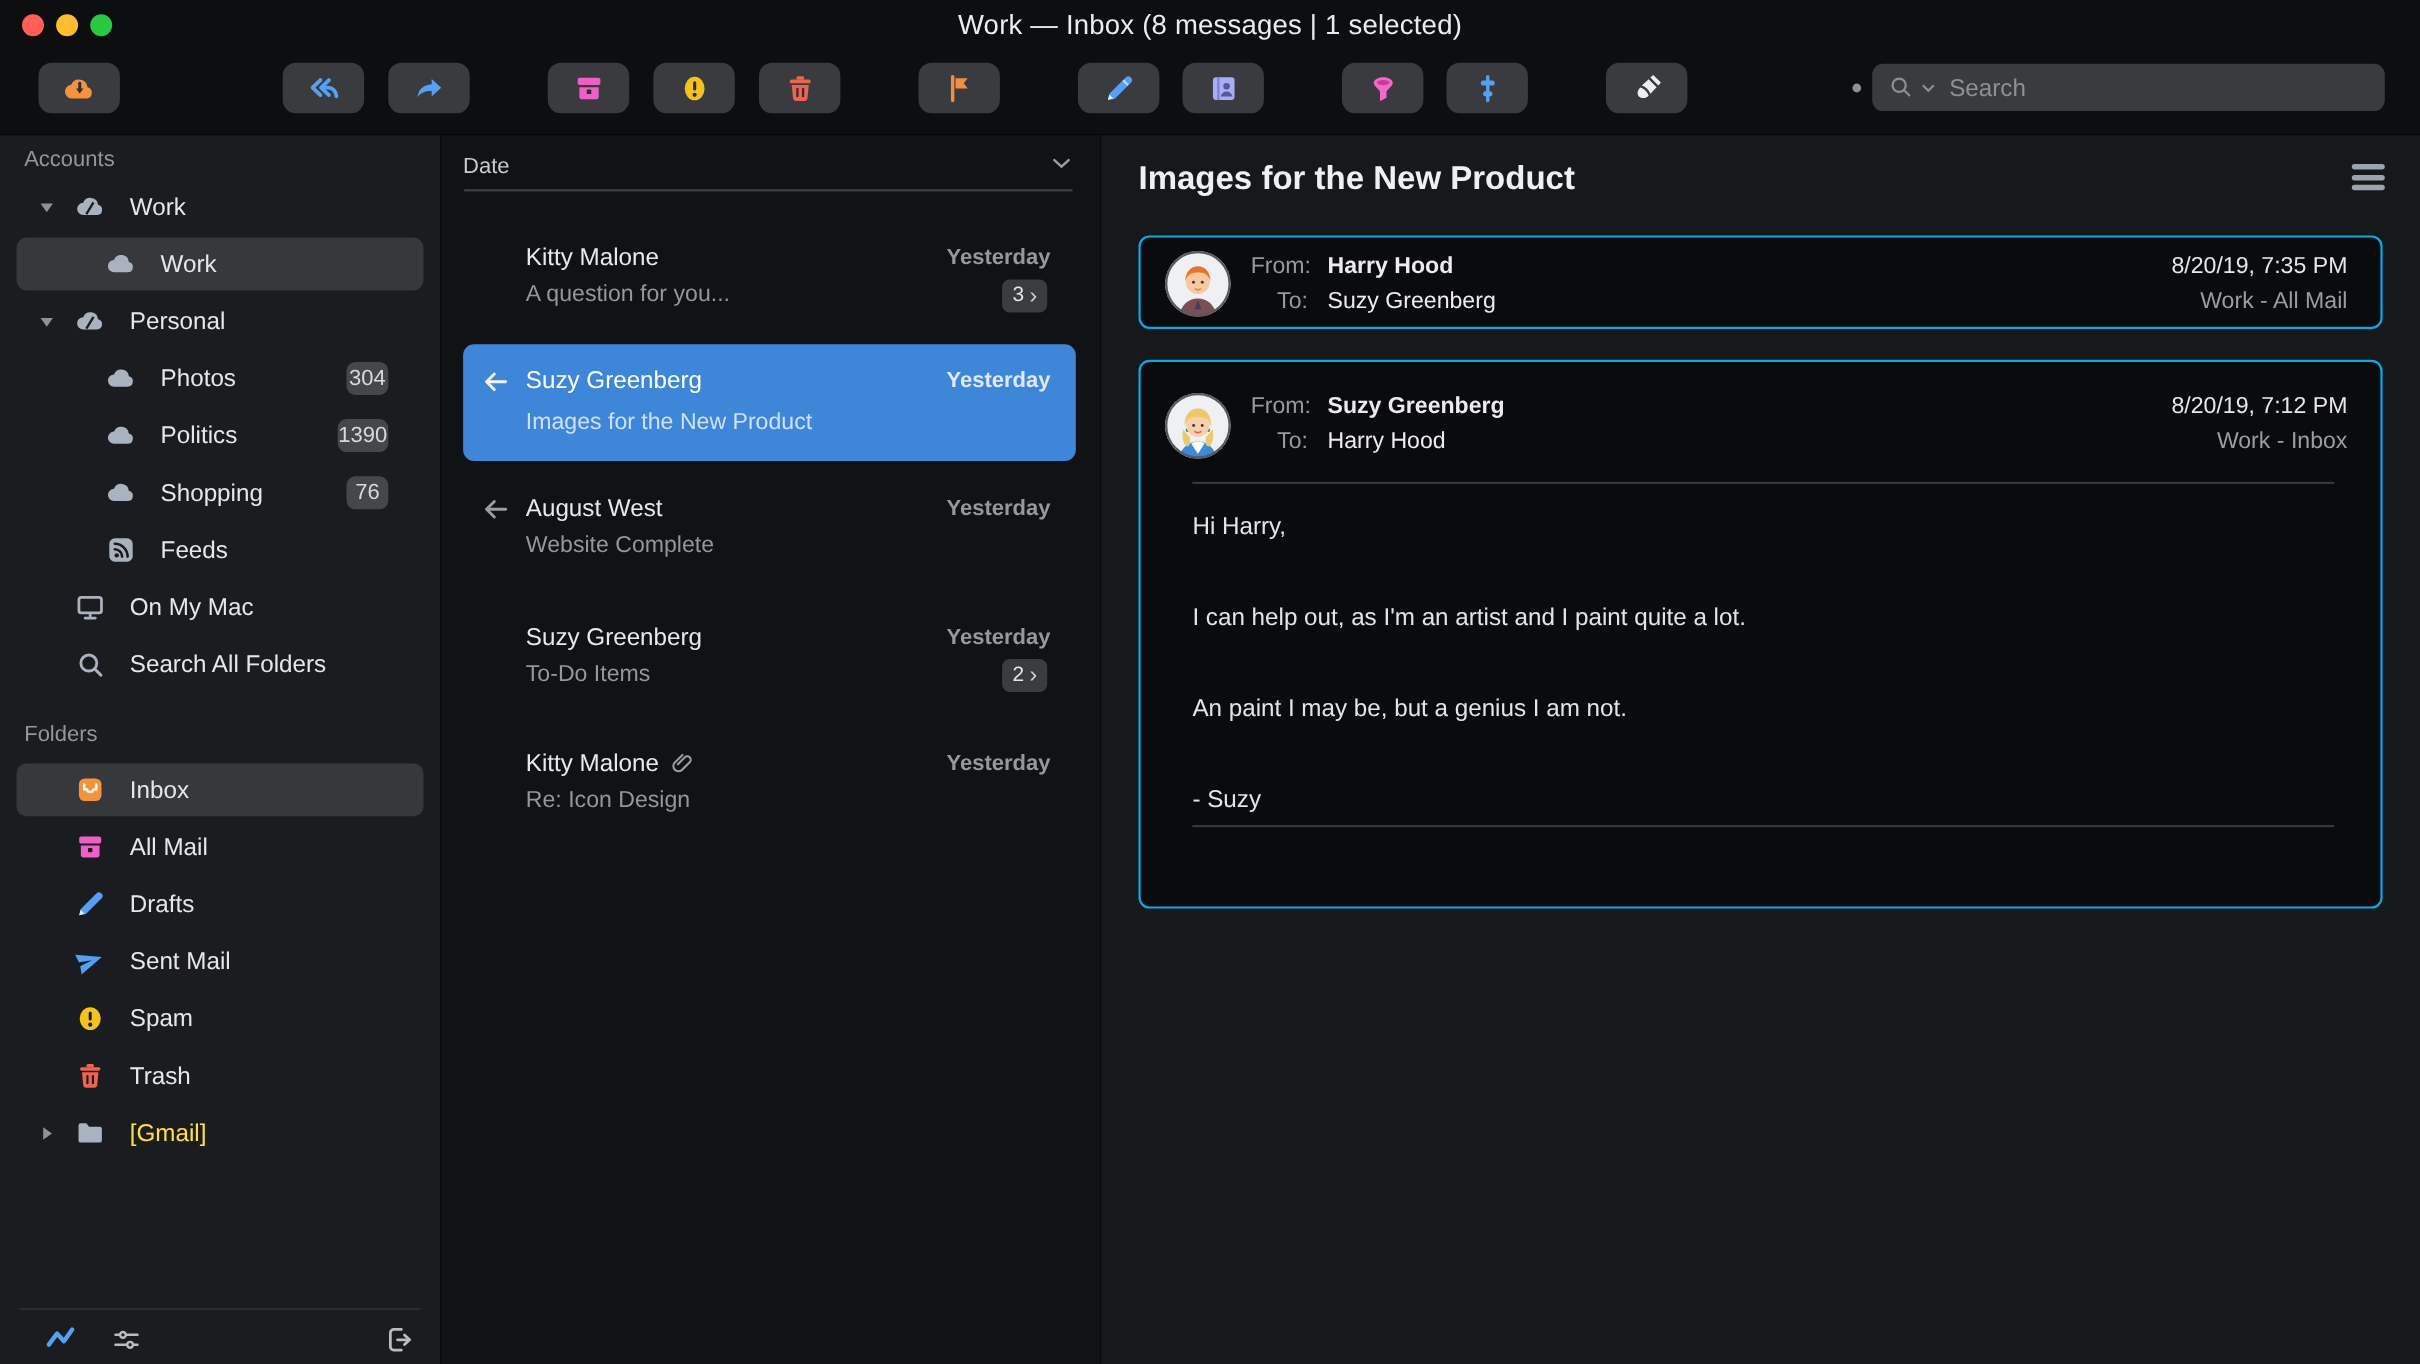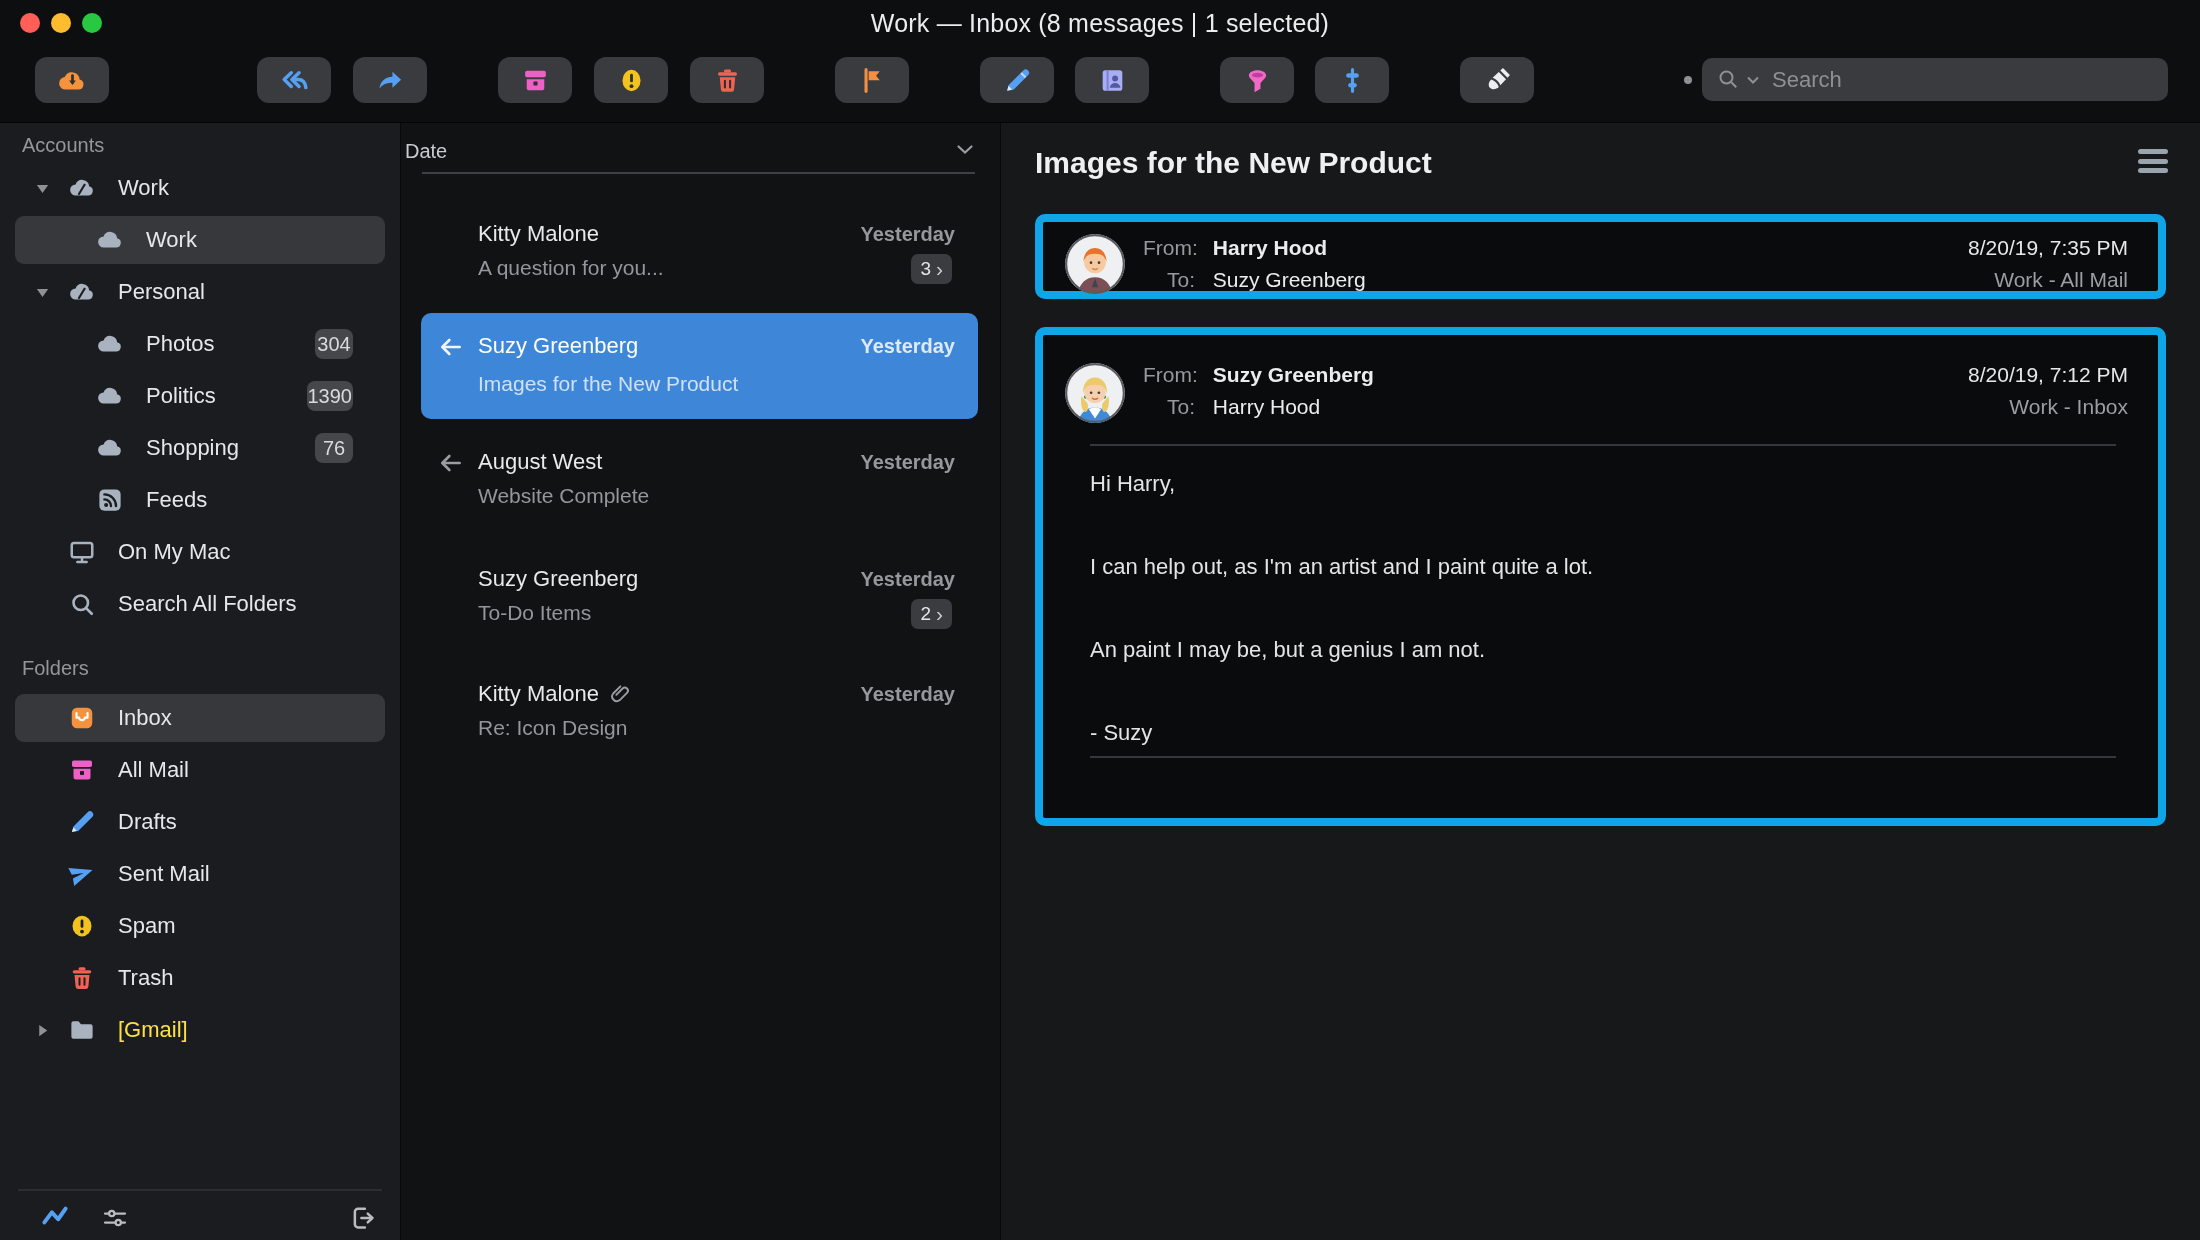--- a/index.html
+++ b/index.html
@@ -42,21 +42,21 @@
   .ind1 .sb-icon{margin-left:94px;}
   .sb-label{margin-left:20px;white-space:nowrap;}
   .sb-label.italic{color:#fde047;}
   .sb-badge{margin-left:auto;margin-right:47px;background:#46474a;border-radius:8px;height:30px;
             min-width:38px;padding:0 1px;display:flex;align-items:center;justify-content:center;
             font-size:20px;color:#d9dadc;box-sizing:border-box;}
   #sb-footer{position:absolute;left:18px;right:18px;top:1066px;border-top:2px solid #2c2d30;}
   #sb-footer .f-icons{position:relative;height:52px;}
   .f-ic{position:absolute;top:12px;width:30px;height:30px;}
   
-  #list-header{position:absolute;left:4px;right:26px;top:12px;height:32px;}
+  #list-header{position:absolute;left:20px;right:26px;top:12px;height:32px;}
   #sort-label{font-size:20px;color:#c9cbce;line-height:32px;}
   #sort-chevron{position:absolute;right:0;top:7px;}
   #list-sep{position:absolute;left:21px;right:25px;top:49px;border-top:2px solid #3f4144;}
   .mrow{position:absolute;left:0;right:0;height:96px;}
   .m-sender{position:absolute;left:77px;top:12px;height:34px;line-height:34px;font-size:22px;font-weight:400;color:#e8e9eb;white-space:nowrap;display:flex;align-items:center;gap:10px;}
   .m-date{position:absolute;right:45px;top:12px;height:34px;line-height:34px;font-size:20px;color:#96989c;font-weight:bold;}
   .m-subject{position:absolute;left:77px;top:46px;height:34px;line-height:34px;font-size:21px;color:#94969b;white-space:nowrap;}
   .m-badge{position:absolute;right:48px;top:49px;height:30px;border-radius:7px;background:#3b3c3f;
            padding:0 9px;display:flex;align-items:center;gap:5px;font-size:19px;color:#e4e5e7;}
   .m-badge .chev{font-size:21px;line-height:1;color:#cfd0d3;transform:translateY(-1px);}
@@ -65,21 +65,21 @@
   .mrow.selected::before{content:"";position:absolute;left:20px;right:22px;top:0;bottom:0;background:#3e87d8;border-radius:10px;}
   .mrow.selected > *{z-index:1;}
   .mrow.selected .m-sender{top:16px;color:#ffffff;}
   .mrow.selected .m-date{top:16px;color:#dfe9f8;}
   .mrow.selected .m-subject{top:54px;color:#cfe0f7;}
   .mrow.selected .m-arrow{top:21px;color:#f2f6fc;}
   
   #pane-title{position:absolute;left:34px;top:20px;font-size:30px;font-weight:600;color:#eef0f2;line-height:40px;}
   #pane-menu{position:absolute;right:32px;top:26px;width:30px;height:24px;}
   #pane-menu div{height:5px;border-radius:2.5px;background:#9aa4ae;margin-bottom:4.5px;}
-  .card{position:absolute;left:34px;right:34px;background:#0a0b0d;border:8px solid #0ea5e9;border-radius:10px;box-sizing:border-box;}
+  .card{position:absolute;left:34px;right:34px;background:#0a0b0d;border:2px solid #0ea5e9;border-radius:10px;box-sizing:border-box;}
   #card1{top:91px;height:85px;}
   #card2{top:204px;height:499px;}
   .avatar{position:absolute;left:22px;width:60px;height:60px;border-radius:50%;overflow:hidden;}
   .hline{position:absolute;left:100px;height:32px;line-height:32px;font-size:21px;white-space:nowrap;}
   .hlabel{display:inline-block;width:52px;text-align:right;color:#97999d;margin-right:12px;}
   .hname{color:#ececee;font-weight:600;}
   .hname.normal{font-weight:400;}
   .meta{position:absolute;right:30px;height:32px;line-height:32px;font-size:21px;text-align:right;white-space:nowrap;}
   .meta.time{color:#e6e7e9;}
   .meta.box{color:#9b9da1;}

